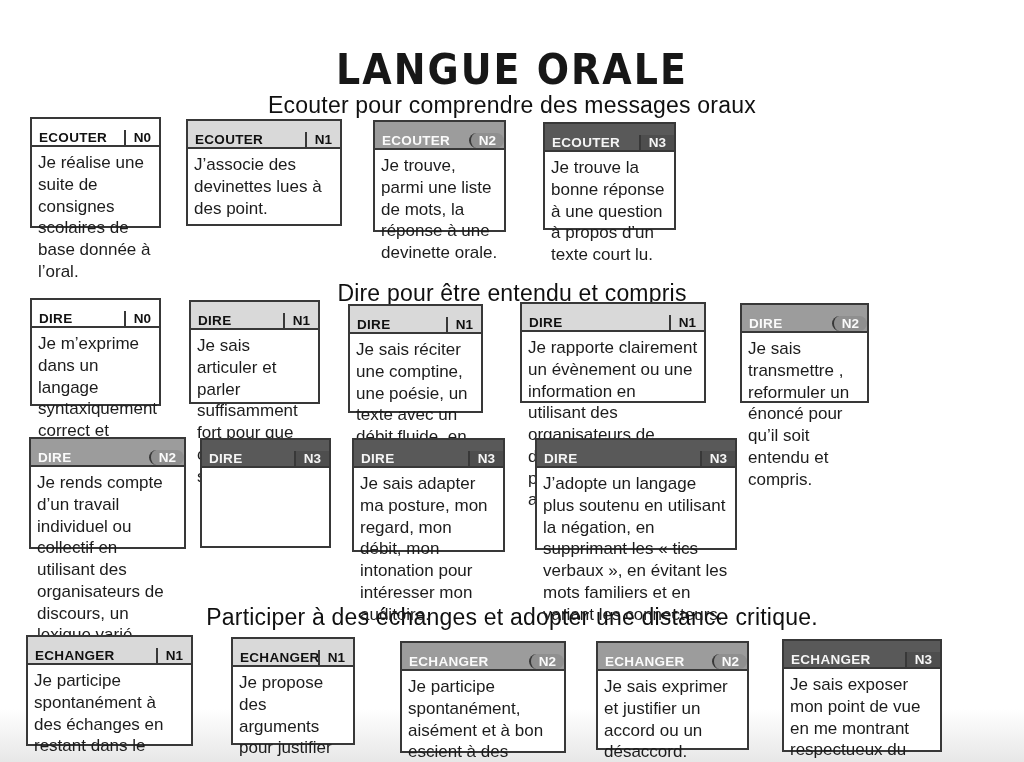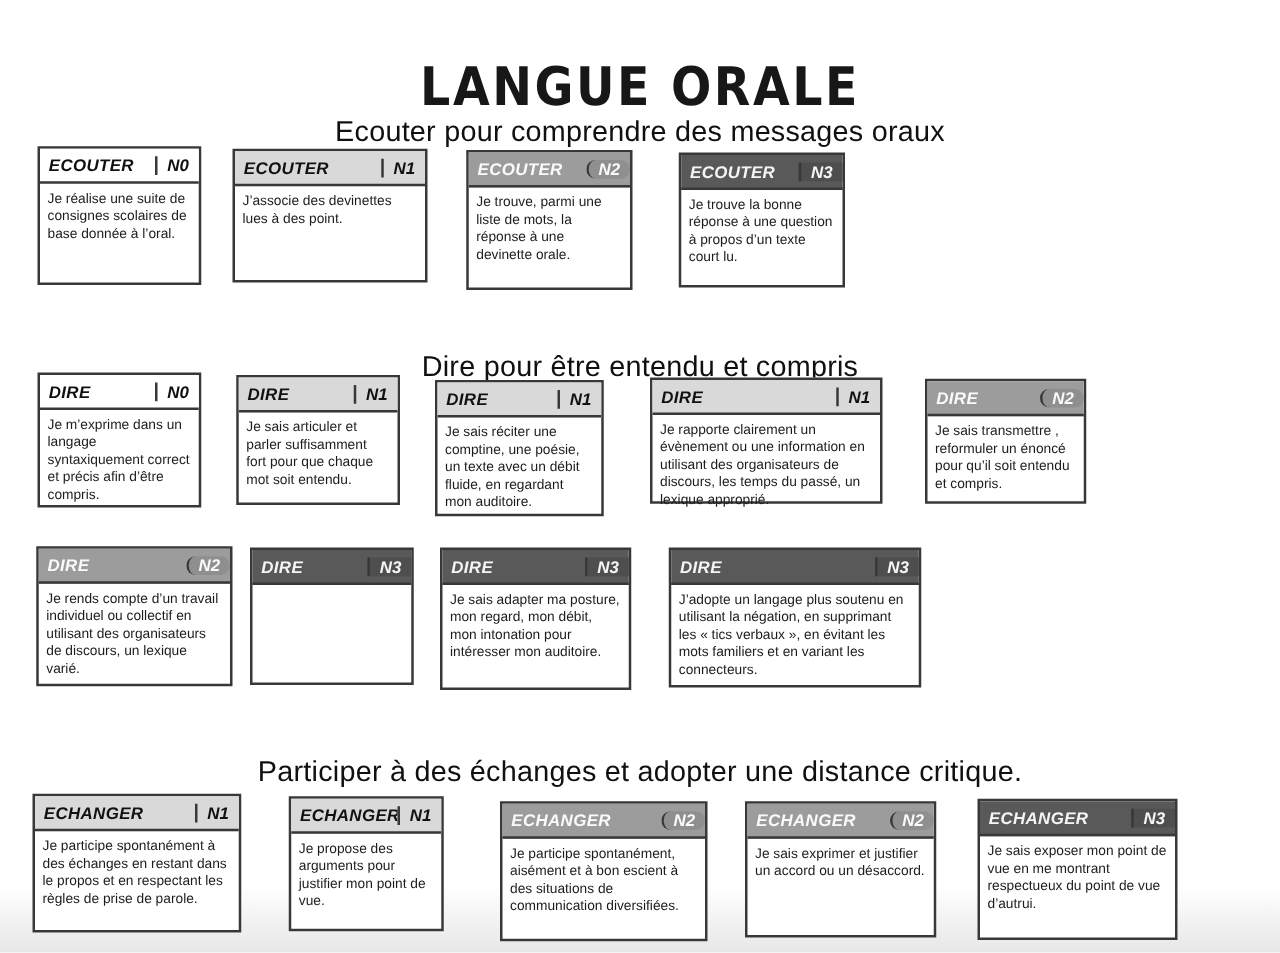--- a/index.html
+++ b/index.html
@@ -19,33 +19,33 @@
     font-size:23px;font-weight:400;color:#101010;letter-spacing:.2px;
   }
   .sh-1{top:73px;}
   .sh-2{top:261px;}
   .sh-3{top:585px;}
   .card{
     position:absolute;background:#ffffff;border:2px solid #383838;
     box-sizing:border-box;display:flex;flex-direction:column;
   }
   .card-head{
-    display:flex;align-items:center;height:26px;flex:0 0 26px;
-    border-bottom:2px solid #383838;font-weight:700;font-size:13.5px;font-style:italic;
+    display:flex;align-items:flex-end;height:26px;flex:0 0 26px;
+    border-bottom:2px solid #383838;font-weight:700;font-size:13.5px;
   }
   .card-label{
     flex:1 1 auto;display:flex;align-items:center;padding-left:7px;
     letter-spacing:.3px;white-space:nowrap;overflow:hidden;
   }
   .card-level{
     flex:0 0 33px;display:flex;align-items:center;justify-content:center;
     border-left:2px solid #383838;
   }
   .card-body{
-    flex:1 1 auto;padding:5px 6px;font-size:11px;line-height:1.28;color:#1c1c1c;border-radius:32px;
+    flex:1 1 auto;padding:5px 6px;font-size:17px;line-height:1.28;color:#1c1c1c;border-radius:32px;
   }
   .lv-N0 .card-head{background:#ffffff;color:#111111;}
   .lv-N1 .card-head{background:#d9d9d9;color:#111111;}
   .lv-N2 .card-head{background:#9c9c9c;color:#fafafa;}
   .lv-N3 .card-head{background:#595959;color:#f5f5f5;}
   .lv-N2 .card-level{background:#8f8f8f;border-radius:11px;}
   .lv-N3 .card-level{background:#4e4e4e;}
 </style>
 </head>
 <body>

